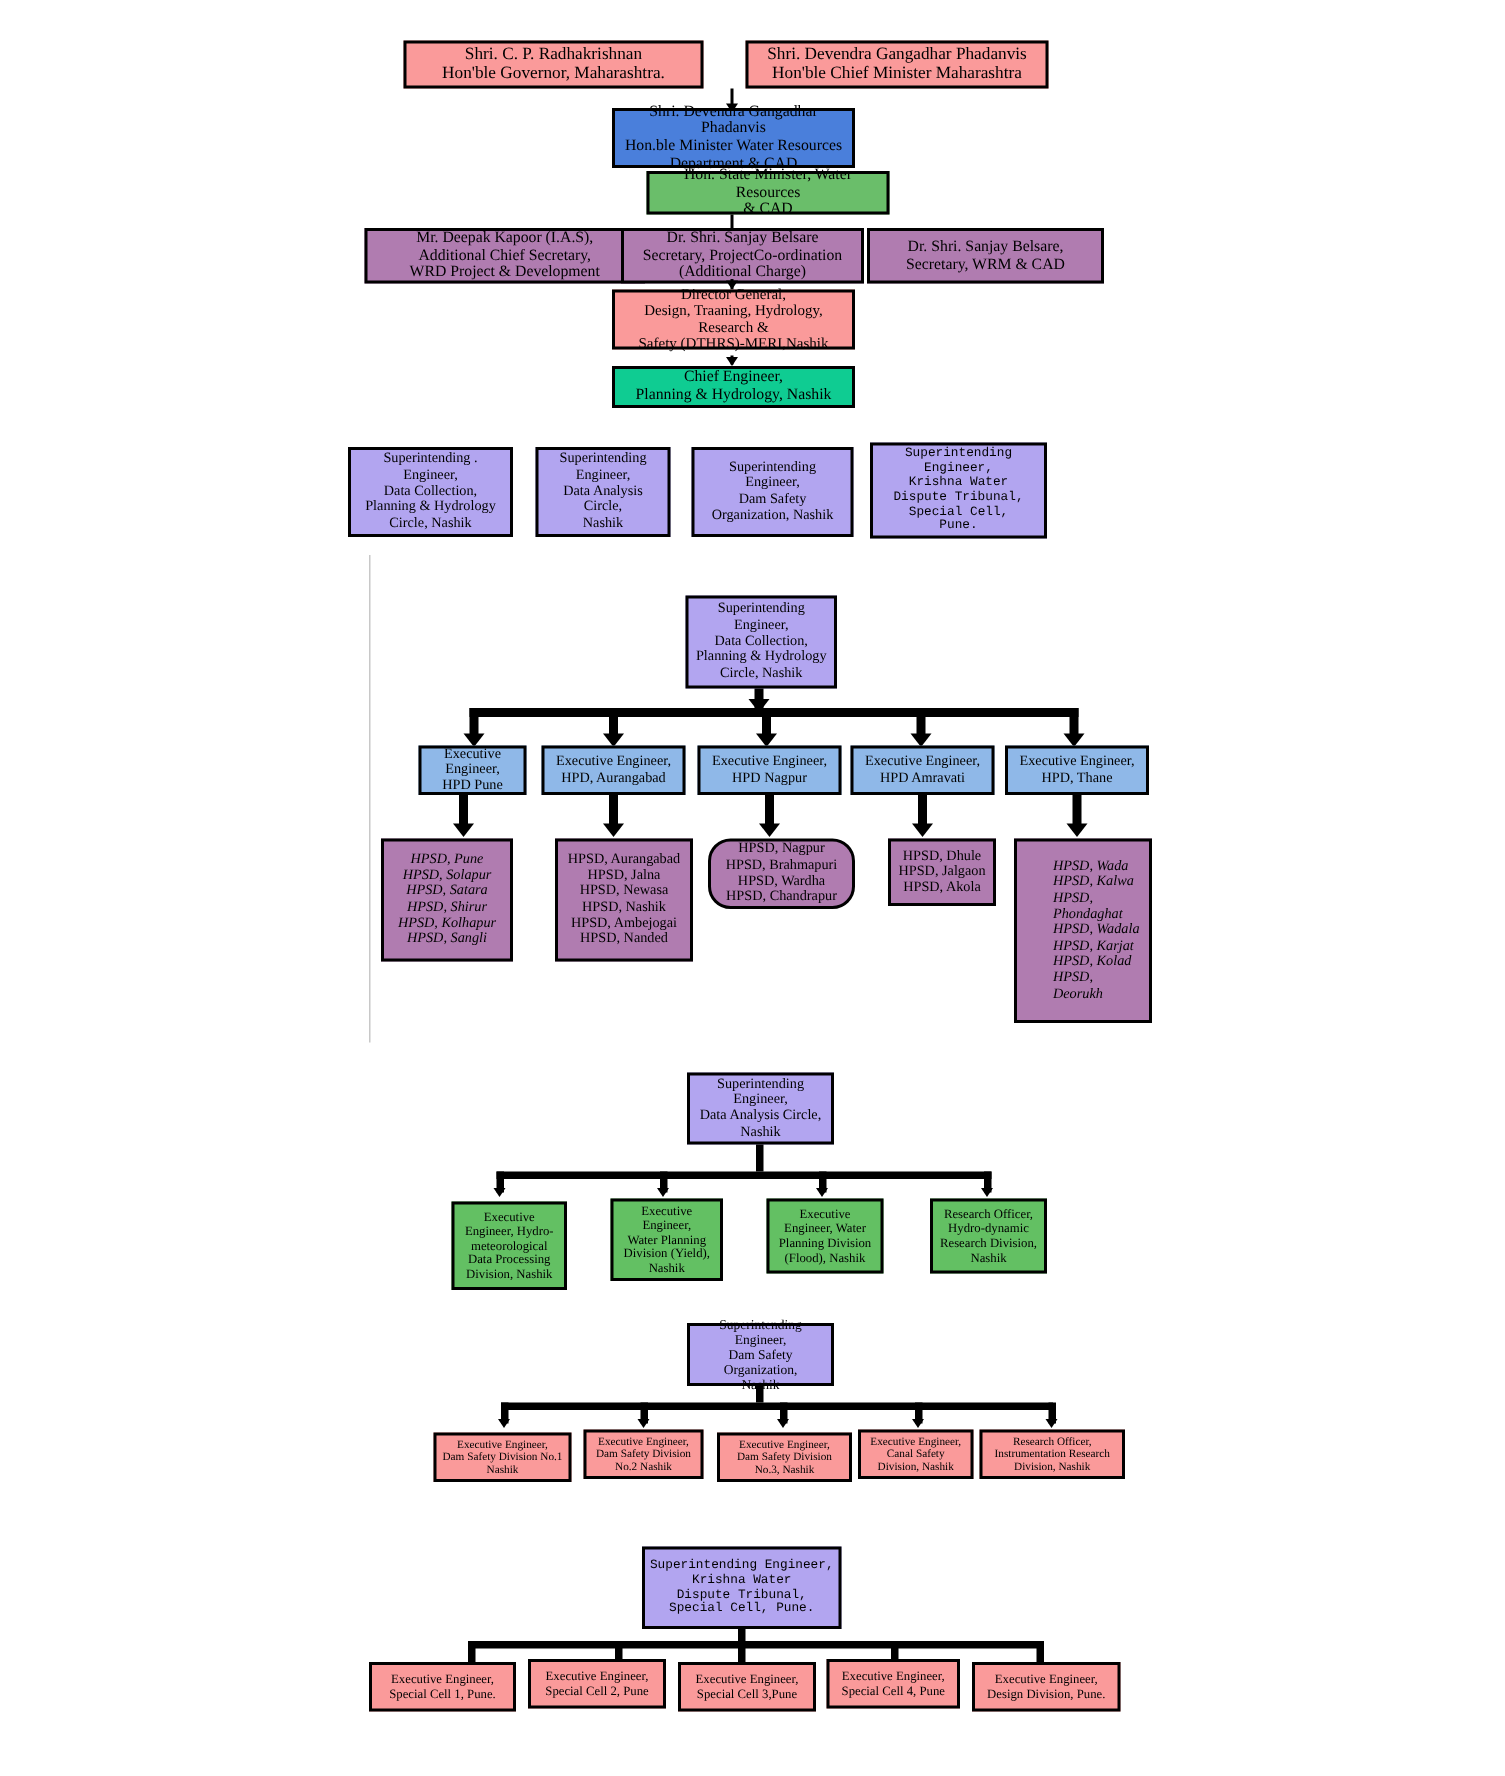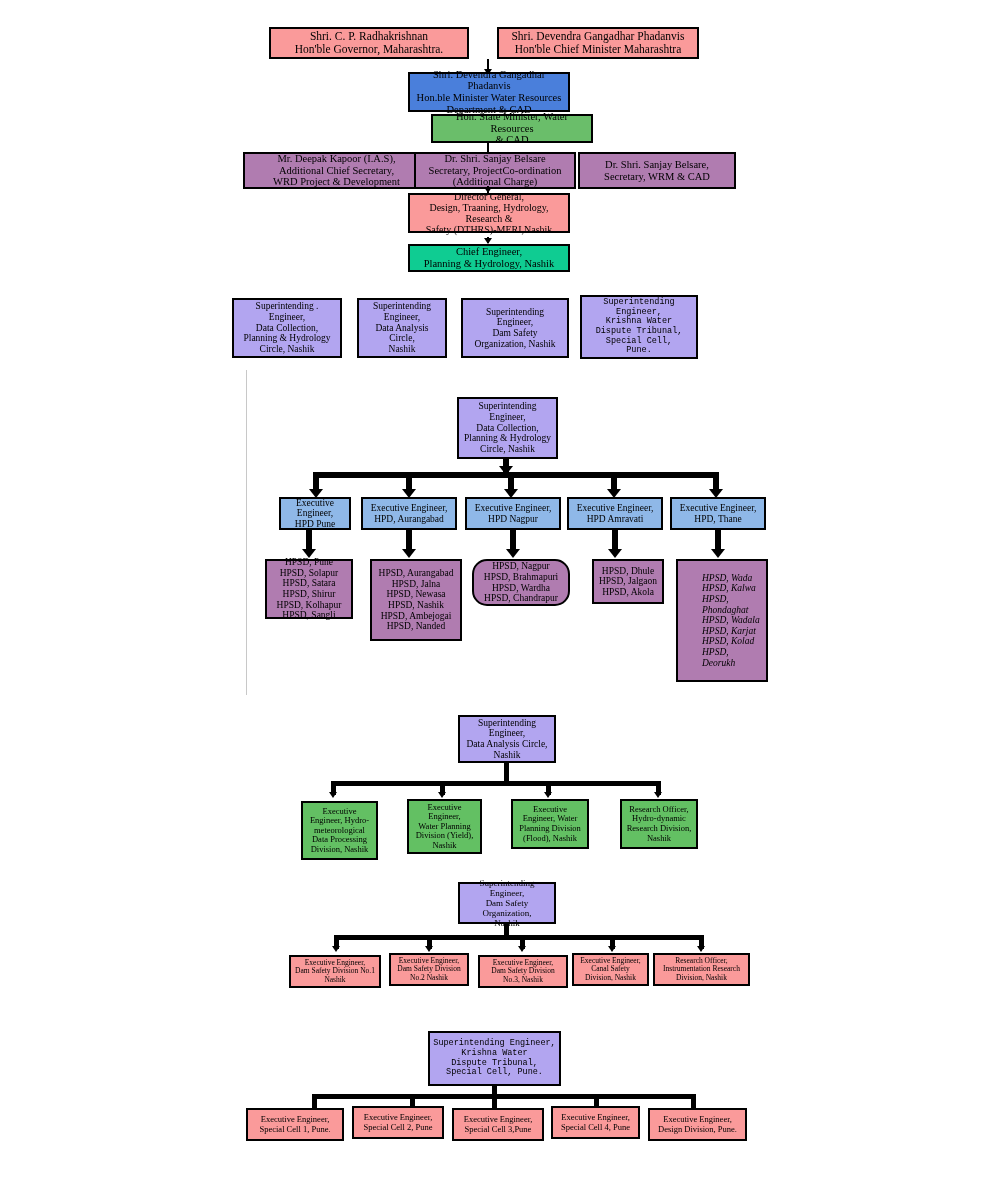--- a/index.html
+++ b/index.html
@@ -169,21 +169,21 @@
 
   <div class="vline" style="left:510px;top:530px;width:6px;height:24px;"></div>
   <div class="arrow" style="left:506px;top:549px;"></div>
 
   <div class="vline" style="left:612px;top:530px;width:6px;height:24px;"></div>
   <div class="arrow" style="left:608px;top:549px;"></div>
 
   <div class="vline" style="left:715px;top:530px;width:6px;height:24px;"></div>
   <div class="arrow" style="left:711px;top:549px;"></div>
 
-  <div class="box c-mauve" style="left:265px;top:559px;width:88px;height:60px;font-size:9.5px;">HPSD, Pune
+  <div class="box c-mauve" style="left:254px;top:559px;width:88px;height:82px;font-size:9.5px;font-style:italic;">HPSD, Pune
 HPSD, Solapur
 HPSD, Satara
 HPSD, Shirur
 HPSD, Kolhapur
 HPSD, Sangli</div>
 
   <div class="box c-mauve" style="left:370px;top:559px;width:92px;height:82px;font-size:9.5px;">HPSD, Aurangabad
 HPSD, Jalna
 HPSD, Newasa
 HPSD, Nashik

